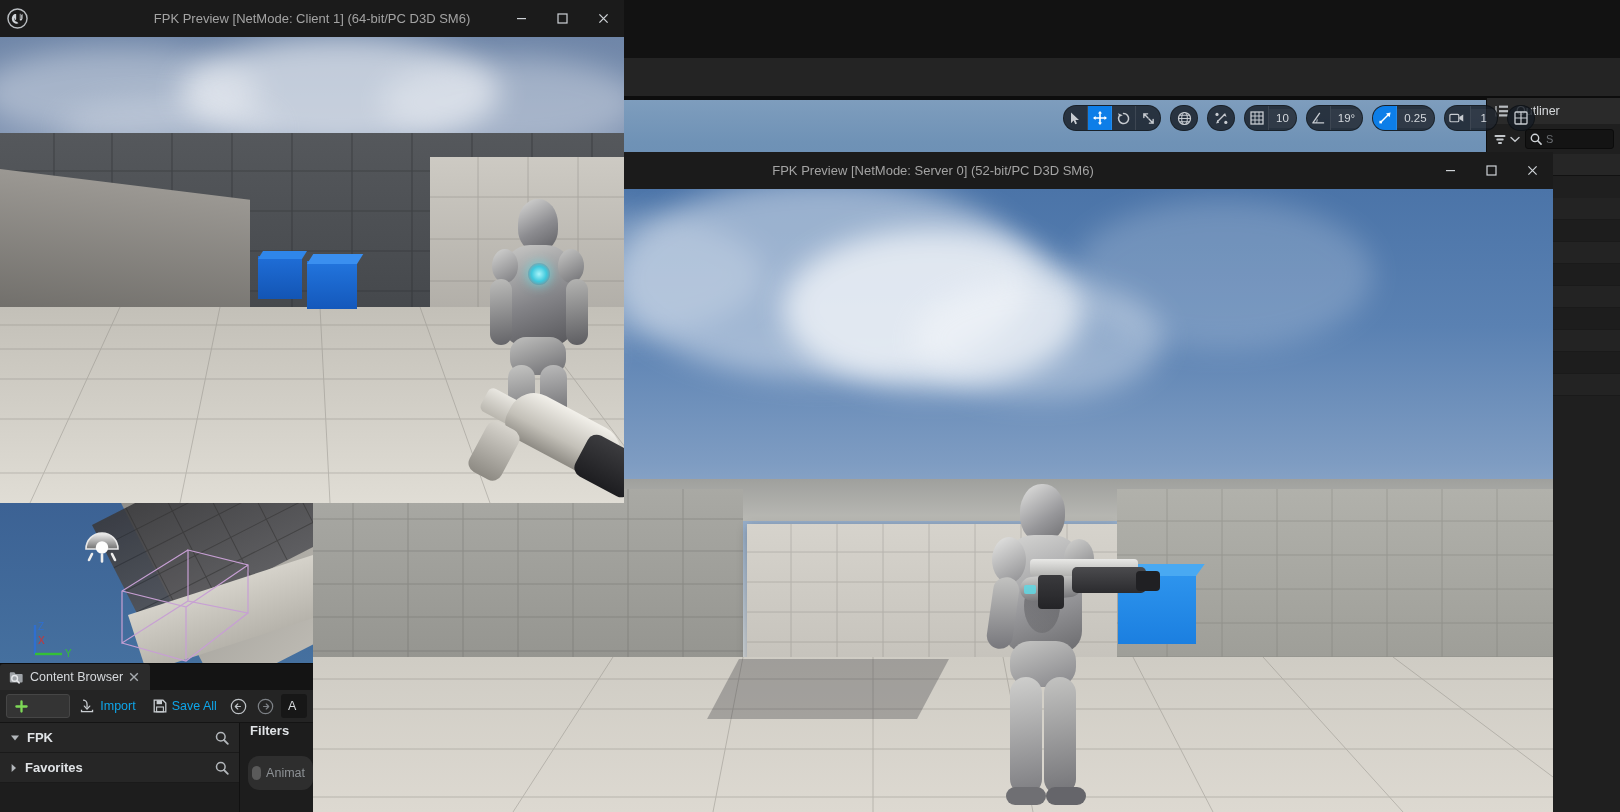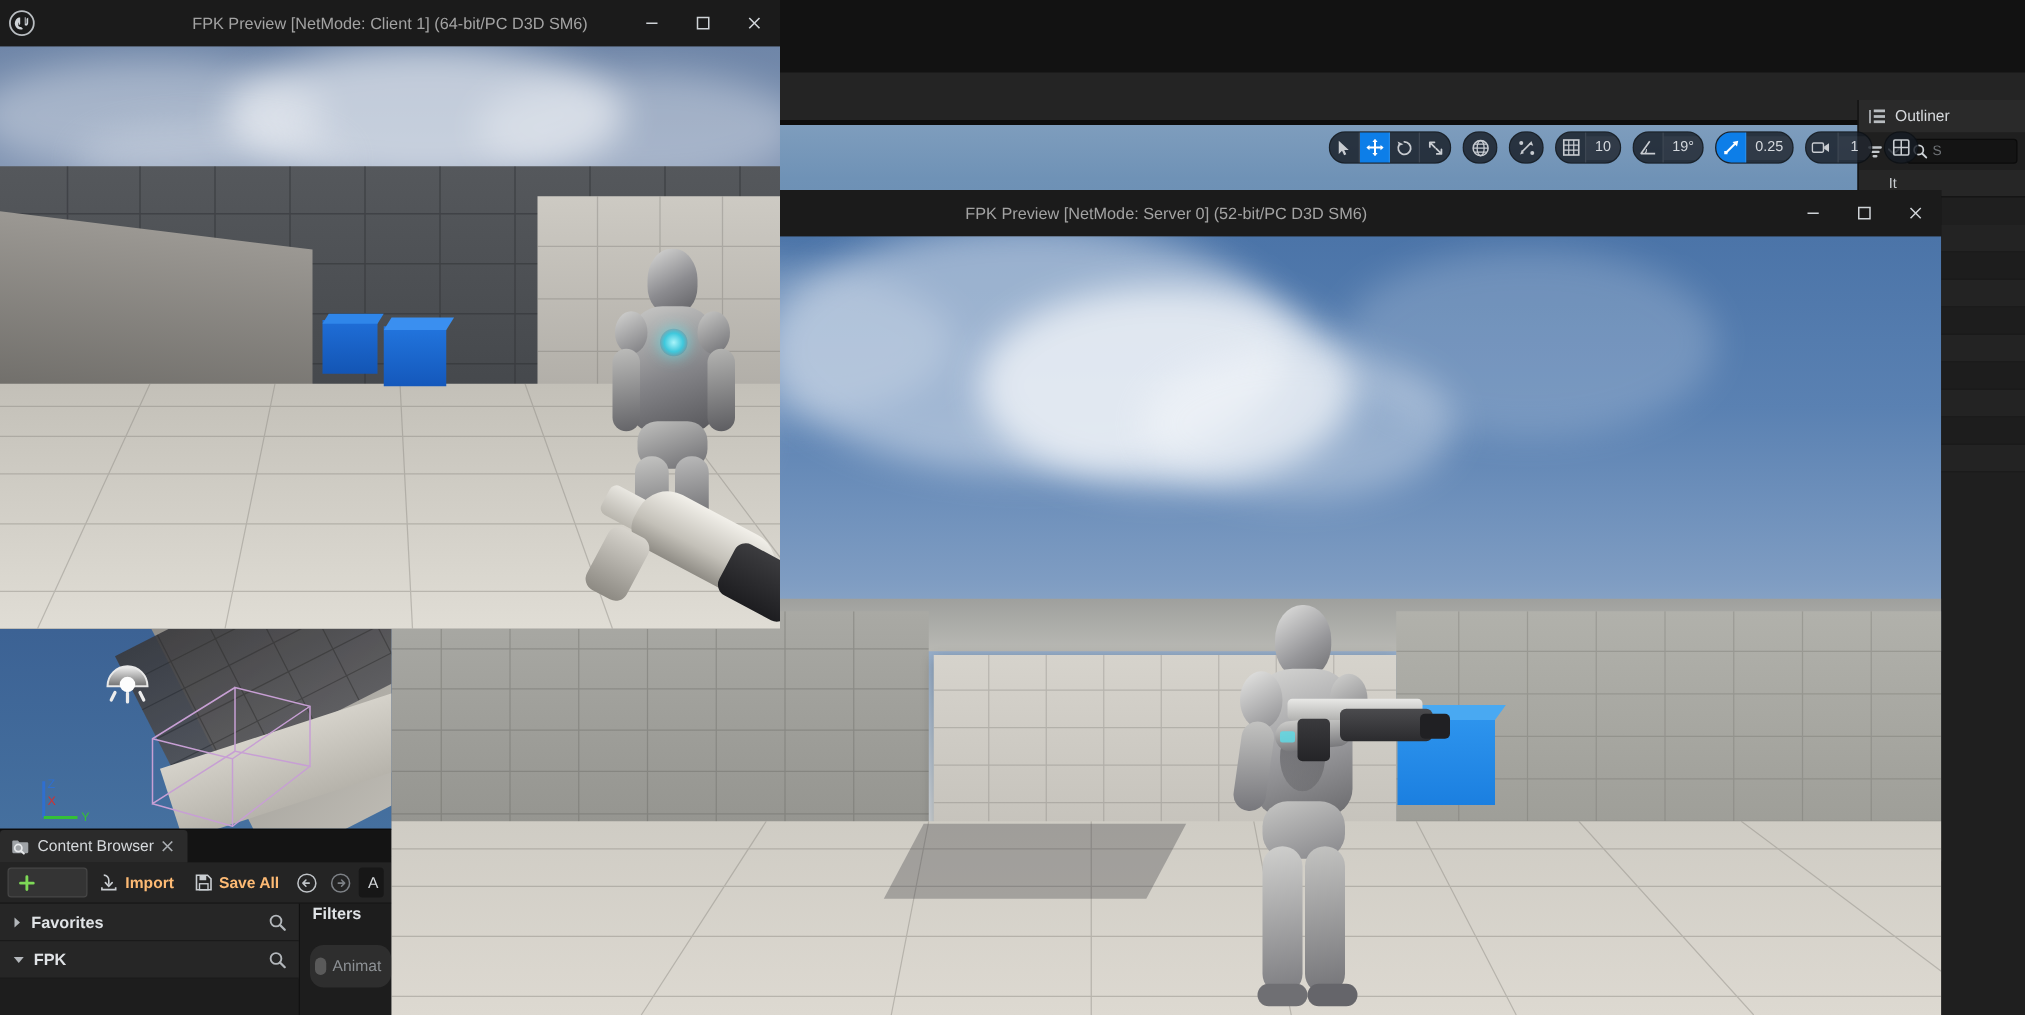--- a/index.html
+++ b/index.html
@@ -55,21 +55,21 @@
   .tb-single {
     width: 28px; height: 26px; border-radius: 13px;
     display: flex; align-items: center; justify-content: center;
     background: rgba(22,28,36,0.82);
     border: 1px solid rgba(0,0,0,0.35);
     color: #c8ccd1; cursor: pointer;
   }
 
   
   .outliner {
-    position: absolute; left: 1486px; top: 80px; width: 134px; bottom: 0;
+    position: absolute; left: 1486px; top: 98px; width: 134px; bottom: 0;
     background: #1f1f1f; z-index: 5;
     border-left: 1px solid #0e0e0e;
   }
   .outliner-tab {
     height: 26px; display: flex; align-items: center; gap: 7px;
     padding: 0 8px; background: #2a2a2a;
   }
   .outliner-tab .ic { color: #b8bcc0; display: flex; }
   .outliner-title { font-size: 12.5px; color: #d6d9dc; white-space: nowrap; }
   .outliner-search {
@@ -156,21 +156,21 @@
     display: flex; align-items: center; gap: 5px;
     height: 24px; padding: 0 11px 0 8px;
     background: #343434; border: 1px solid #464646; border-radius: 3px;
     cursor: pointer;
   }
   .cb-add .lbl { font-size: 13px; color: #84cc16; font-weight: 600; margin-top: 44px; }
   .cb-tool {
     display: flex; align-items: center; gap: 5px;
     height: 24px; padding: 0 7px; cursor: pointer; border-radius: 3px;
   }
-  .cb-tool .lbl { font-size: 12.5px; color: #fdba74; white-space: nowrap; font-weight: bold; }
+  .cb-tool .lbl { font-size: 12.5px; color: #0ea5e9; white-space: nowrap; }
   .cb-nav { width: 24px; height: 24px; display: flex; align-items: center; justify-content: center; cursor: pointer; }
   .cb-path {
     height: 24px; background: #171717; border-radius: 3px;
     display: flex; align-items: center; padding: 0 7px; overflow: hidden;
     min-width: 18px; flex: 1;
   }
   .cb-path .lbl { font-size: 12.5px; color: #d6d9dc; white-space: nowrap; }
   .cb-body { display: flex; height: 90px; }
   .cb-tree { width: 253px; background: #1d1d1d; border-right: 1px solid #111; }
   .tree-row {
@@ -537,39 +537,39 @@
 
       <div class="cb-path">
         <span class="lbl">A</span>
       </div>
     </div>
 
     <div class="cb-body">
       <div class="cb-tree">
         <div class="tree-row">
           <span class="tw">
-            <svg width="8" height="10" viewBox="0 0 8 10">
-                <path d="M1.6 1 L6 5 L1.6 9 Z" fill="currentColor"></path>
+            <svg width="10" height="8" viewBox="0 0 10 8">
+                <path d="M1 1.6 L9 1.6 L5 6.4 Z" fill="currentColor"></path>
               </svg>
           </span>
-          <span class="lbl">Favorites</span>
+          <span class="lbl">FPK</span>
           <span class="sr">
             <svg width="14" height="14" viewBox="0 0 14 14">
                 <circle cx="5.8" cy="5.8" r="4.3" fill="none" stroke="currentColor" stroke-width="1.5"></circle>
                 <path d="M9 9 L12.8 12.8" stroke="currentColor" stroke-width="1.8" stroke-linecap="round"></path>
               </svg>
           </span>
         </div>
         <div class="tree-row">
           <span class="tw">
-            <svg width="10" height="8" viewBox="0 0 10 8">
-                <path d="M1 1.6 L9 1.6 L5 6.4 Z" fill="currentColor"></path>
+            <svg width="8" height="10" viewBox="0 0 8 10">
+                <path d="M1.6 1 L6 5 L1.6 9 Z" fill="currentColor"></path>
               </svg>
           </span>
-          <span class="lbl">FPK</span>
+          <span class="lbl">Favorites</span>
           <span class="sr">
             <svg width="14" height="14" viewBox="0 0 14 14">
                 <circle cx="5.8" cy="5.8" r="4.3" fill="none" stroke="currentColor" stroke-width="1.5"></circle>
                 <path d="M9 9 L12.8 12.8" stroke="currentColor" stroke-width="1.8" stroke-linecap="round"></path>
               </svg>
           </span>
         </div>
       </div>
       <div class="cb-filters">
         <div class="filters-hdr">

